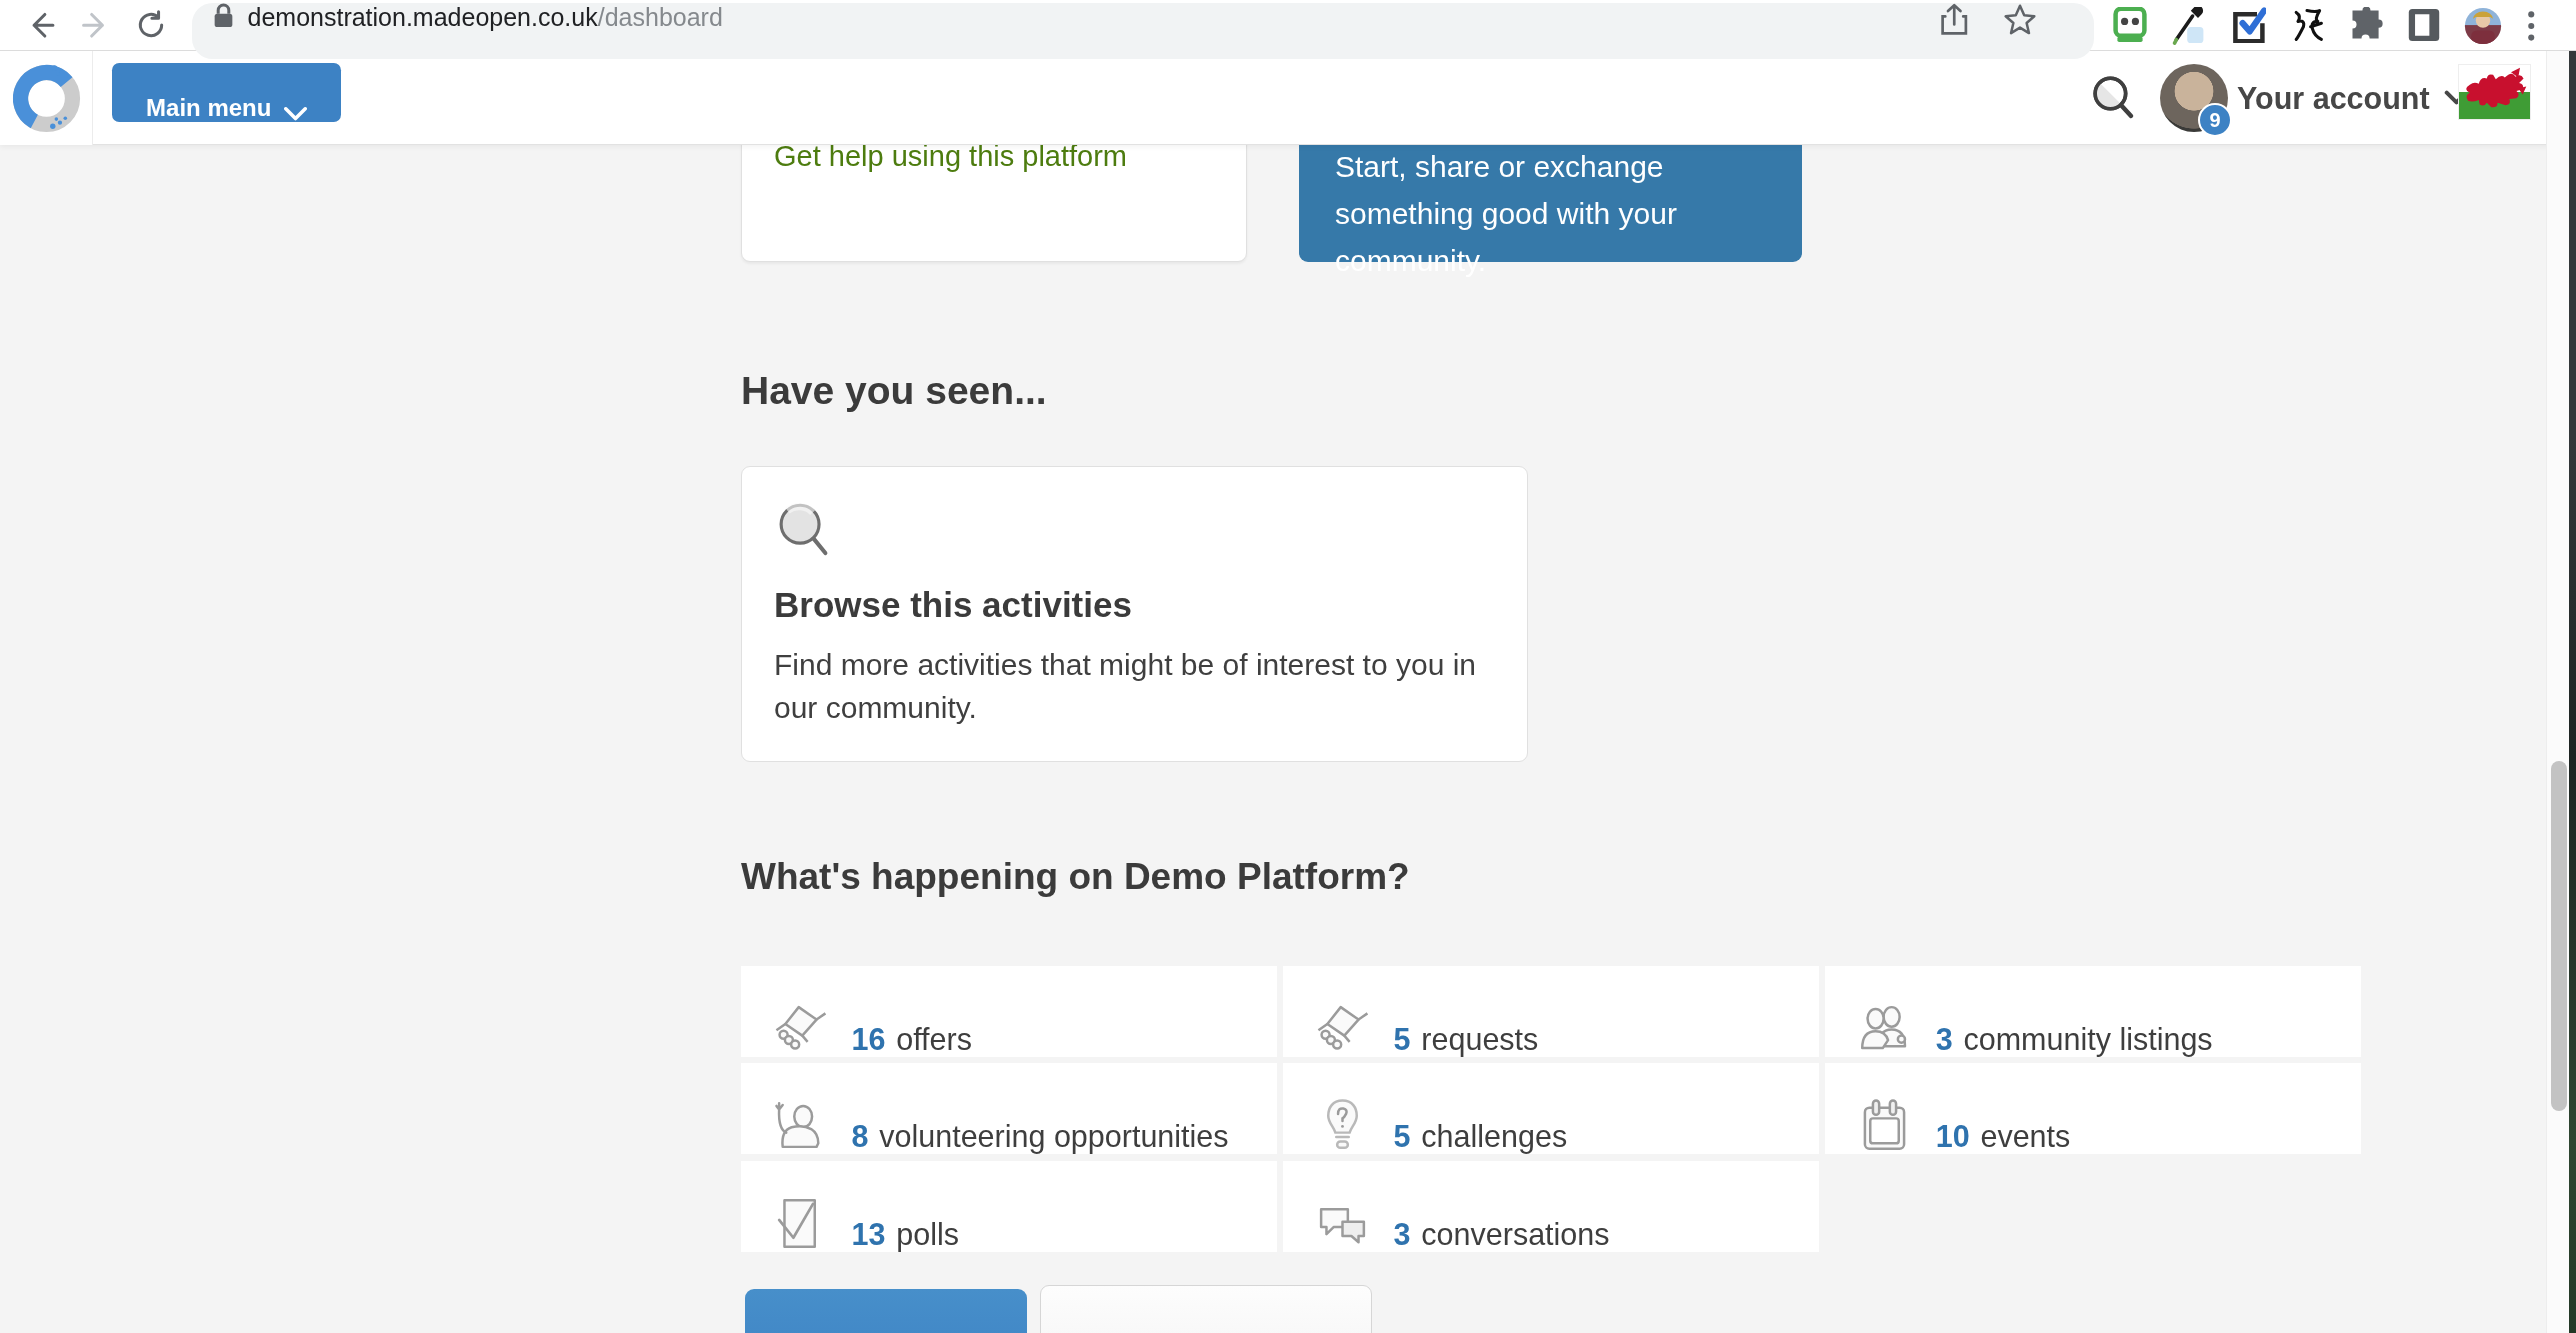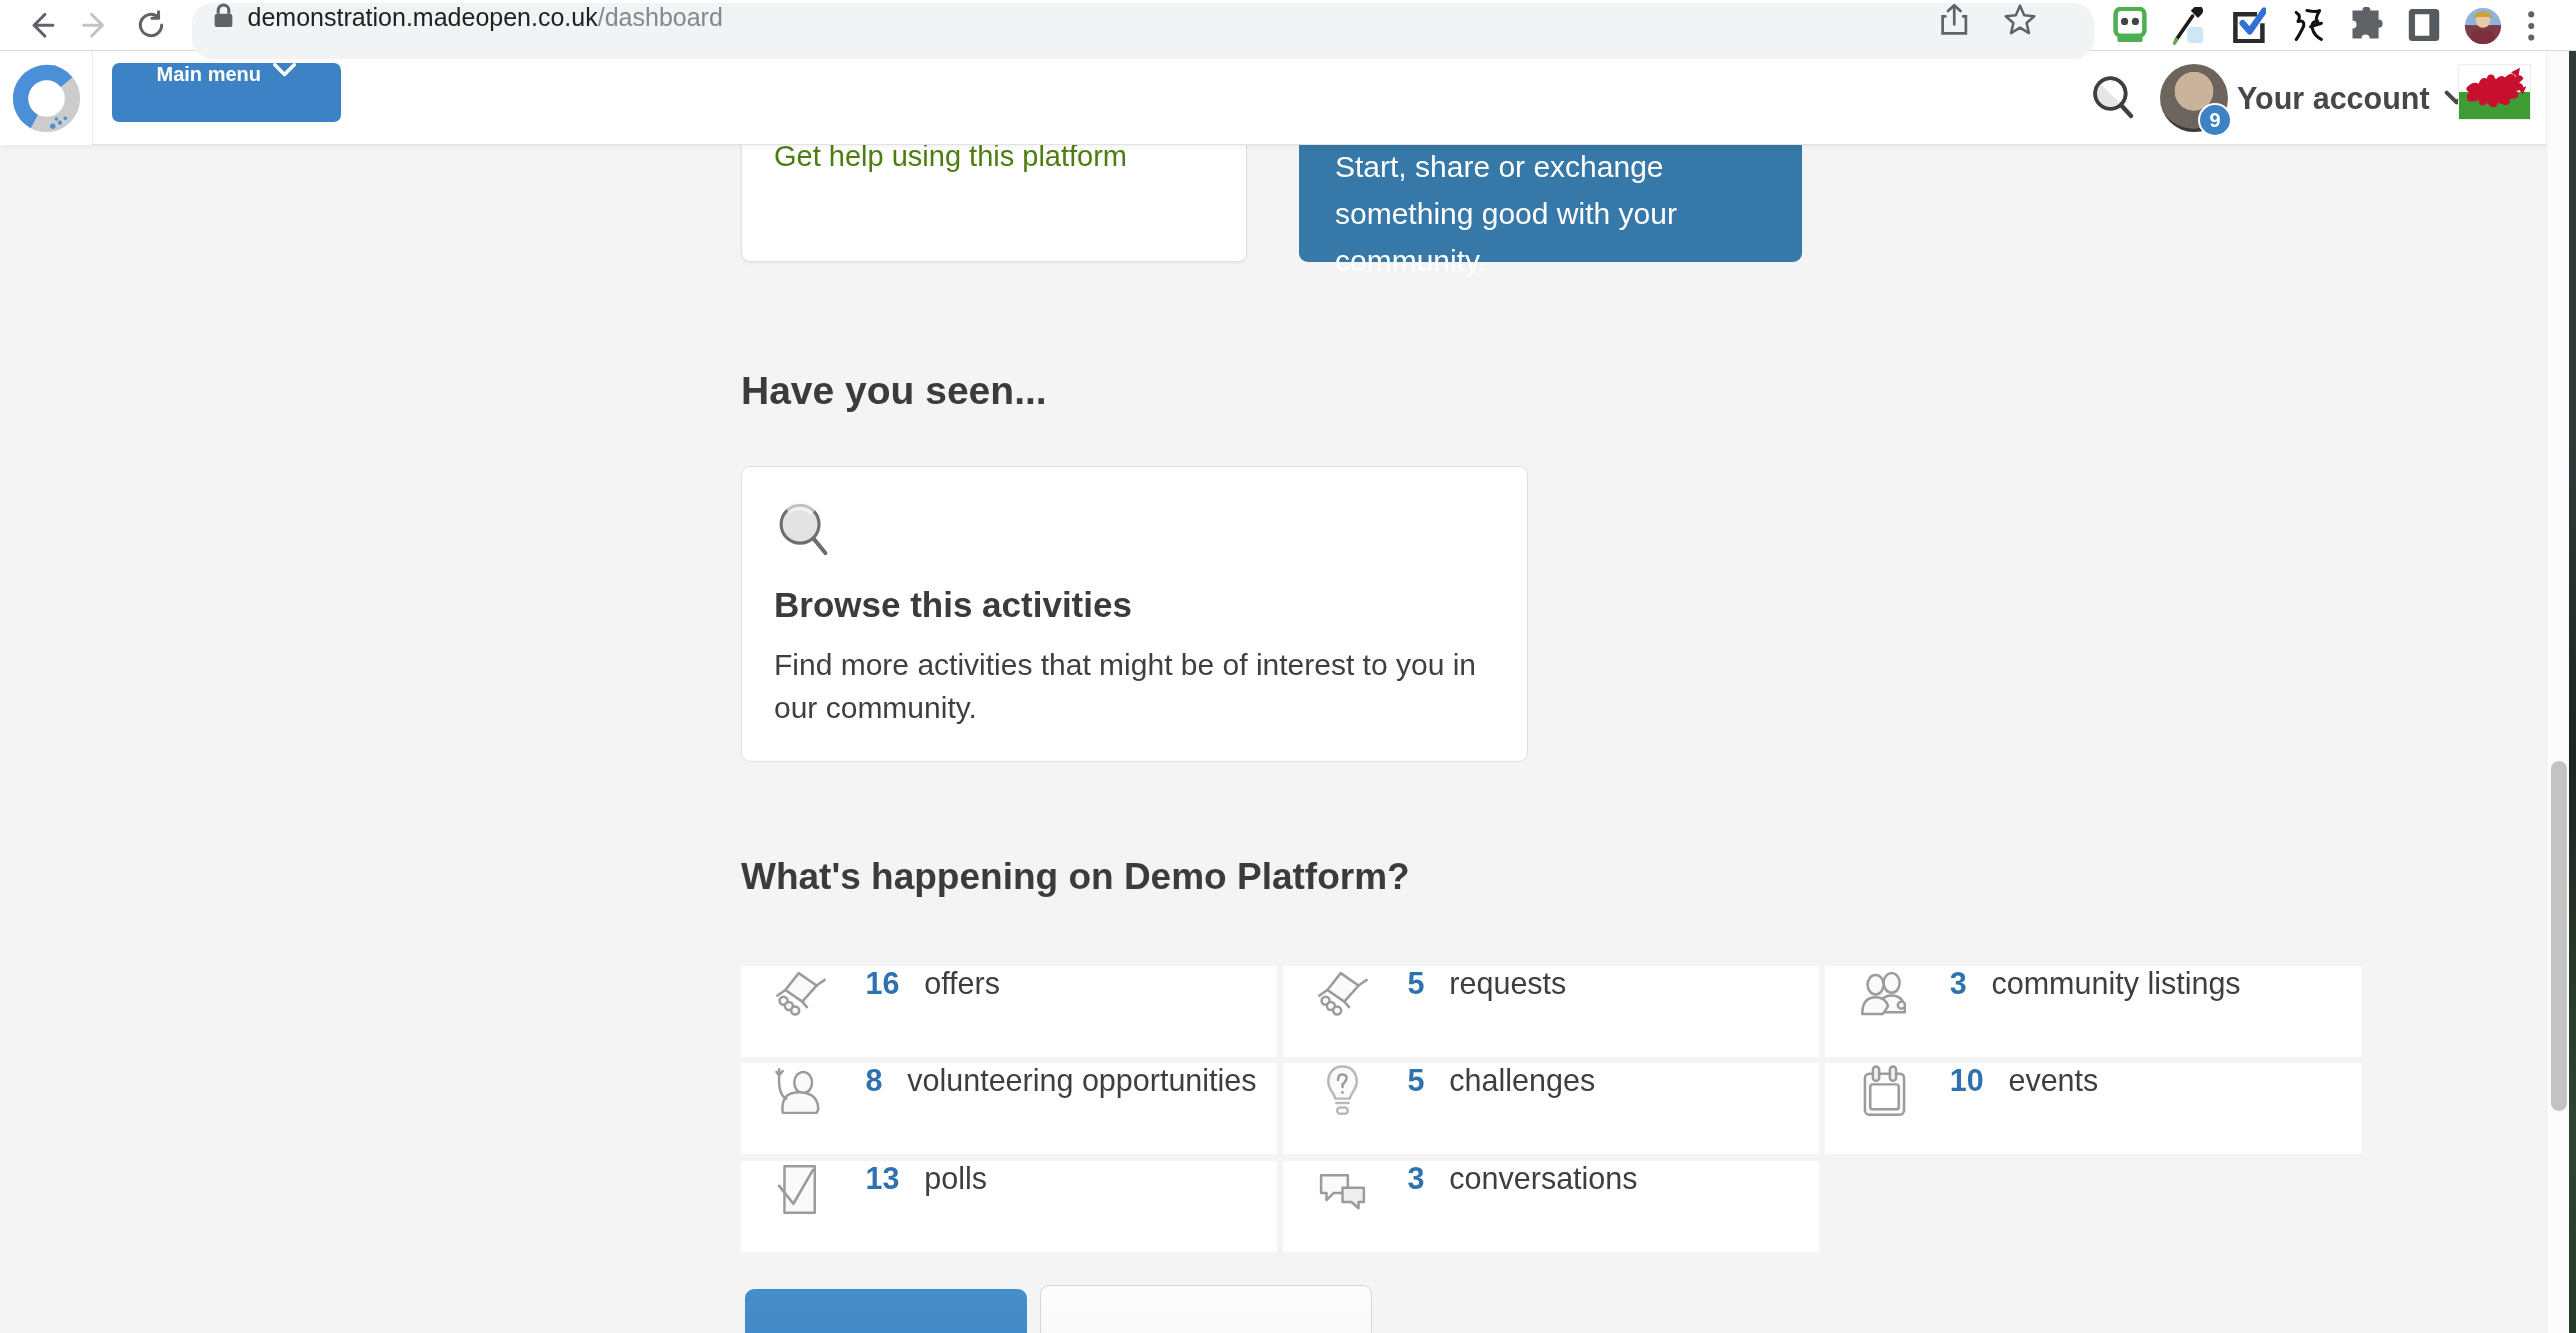--- a/index.html
+++ b/index.html
@@ -10,21 +10,21 @@
   .chrome { position:absolute; left:0; top:0; width:2576px; height:51px; background:#ffffff; border-bottom:0.9px solid #dcdcdc; z-index:60; }
   .chrome-icon { position:absolute; top:7.2px; width:36px; height:36px; display:flex; align-items:center; justify-content:center; }
   .pill { position:absolute; left:192px; top:3px; width:1902px; height:56px; background:#f1f3f4; border-radius:20.6px; display:flex; }
   .url { font-size:25px; color:#202124; margin-left:12.5px; white-space:nowrap; }
   .url .path { color:#85898d; }
   .ext-row { position:absolute; top:7.2px; height:36px; display:flex; }
 
   
   .site-header { position:absolute; left:0; top:51px; width:2576px; height:94px; background:#ffffff; border-bottom:0.9px solid #e2e2e2; box-shadow:0 2.7px 5.4px rgba(0,0,0,.05); z-index:50; }
   .logo-box { position:absolute; left:0; top:0; width:93px; height:94px; background:#fff; border-right:0.9px solid #ececec; display:flex; align-items:center; justify-content:center; }
-  .main-menu-btn { position:absolute; left:112px; top:11.7px; width:229px; height:59px; background:#3d82c4; border:none; border-radius:7.2px; color:#fff; font-weight:bold; font-size:20px; font-family:inherit; display:flex; align-items:flex-start; justify-content:center; gap:12.5px; cursor:pointer; }
+  .main-menu-btn { position:absolute; left:112px; top:11.7px; width:229px; height:59px; background:#3d82c4; border:none; border-radius:7.2px; color:#fff; font-weight:bold; font-size:24px; font-family:inherit; display:flex; align-items:flex-end; justify-content:center; gap:12.5px; cursor:pointer; }
   .search-btn { position:absolute; left:2088px; top:20px; width:54px; height:54px; background:transparent; border:none; cursor:pointer; }
   .hdr-avatar { position:absolute; left:2160px; top:12.5px; width:68px; height:68px; border-radius:50%;
       background:radial-gradient(circle at 50% 40%, #c9b39b 0 36%, #6d655d 37% 70%, #3a3a38 71%); }
   .badge { position:absolute; left:2198px; top:52px; width:34px; height:34px; background:#3d82c4; border:2.7px solid #fff; border-radius:50%; color:#fff; font-size:20px; font-weight:bold; display:flex; align-items:center; justify-content:center; }
   .your-account { position:absolute; left:2237px; top:0; height:94px; display:flex; align-items:center; gap:14.3px; font-size:30.5px; font-weight:bold; color:#474747; cursor:pointer; }
   .flag { position:absolute; left:2458px; top:13.4px; width:73px; height:56px; border:1.8px solid #eee; background:linear-gradient(#ffffff 0 50%, #3f9c35 50% 100%); overflow:hidden; }
 
   
   .card { background:#fff; border:0.9px solid #e0e0e0; border-radius:9px; }
   .top-card-help { position:absolute; left:741px; top:100px; width:506px; height:162px; z-index:10; box-shadow:0 1.8px 2.7px rgba(0,0,0,.05); }
@@ -35,21 +35,21 @@
   .section-h { position:absolute; left:741px; color:#3b3b3b; font-weight:bold; }
   .h-seen { top:369px; font-size:39px; }
   .h-happening { top:856px; font-size:37px; }
 
   .browse-card { position:absolute; left:741px; top:466px; width:787px; height:296px; z-index:10; }
   .browse-card .mag { position:absolute; left:30.5px; top:30.5px; }
   .browse-title { position:absolute; left:32px; top:118px; font-size:35px; font-weight:bold; color:#3b3b3b; }
   .browse-desc { position:absolute; left:32px; top:176px; width:726px; font-size:30px; line-height:43px; color:#3f3f3f; }
 
   .stats-grid { position:absolute; left:741px; top:966px; width:1620px; display:grid; grid-template-columns:1fr 1fr 1fr; gap:6.3px; z-index:10; }
-  .stat-cell { background:#fff; height:91px; display:flex; align-items:flex-start; padding-left:30.5px; cursor:pointer;gap:14px; }
+  .stat-cell { background:#fff; height:91px; display:flex; align-items:flex-end; padding-left:30.5px; cursor:pointer; }
   .stat-cell .s-icon { width:57px; height:57px; margin-right:23px; flex:none; }
   .stat-count { color:#2f73ae; font-weight:bold; font-size:30.5px; margin-right:10.8px; }
   .stat-label { color:#3e3e3e; font-size:30.5px; }
 
   .btn-add { position:absolute; left:745px; top:1289px; width:282px; height:99px; border:none; border-radius:9px;
       background:linear-gradient(#478fca,#3d82c4); color:#fff; font-family:inherit; font-size:30.5px; font-weight:bold; padding-top:27px; cursor:pointer; z-index:10; }
   .btn-browse { position:absolute; left:1040px; top:1285px; width:332px; height:102px; border:1.8px solid #d6d6d6; border-radius:9px;
       background:linear-gradient(#fdfdfd,#f3f3f3); color:#3a3a3a; font-family:inherit; font-size:30.5px; font-weight:bold; padding-top:29px; cursor:pointer; z-index:10; }
 
   

